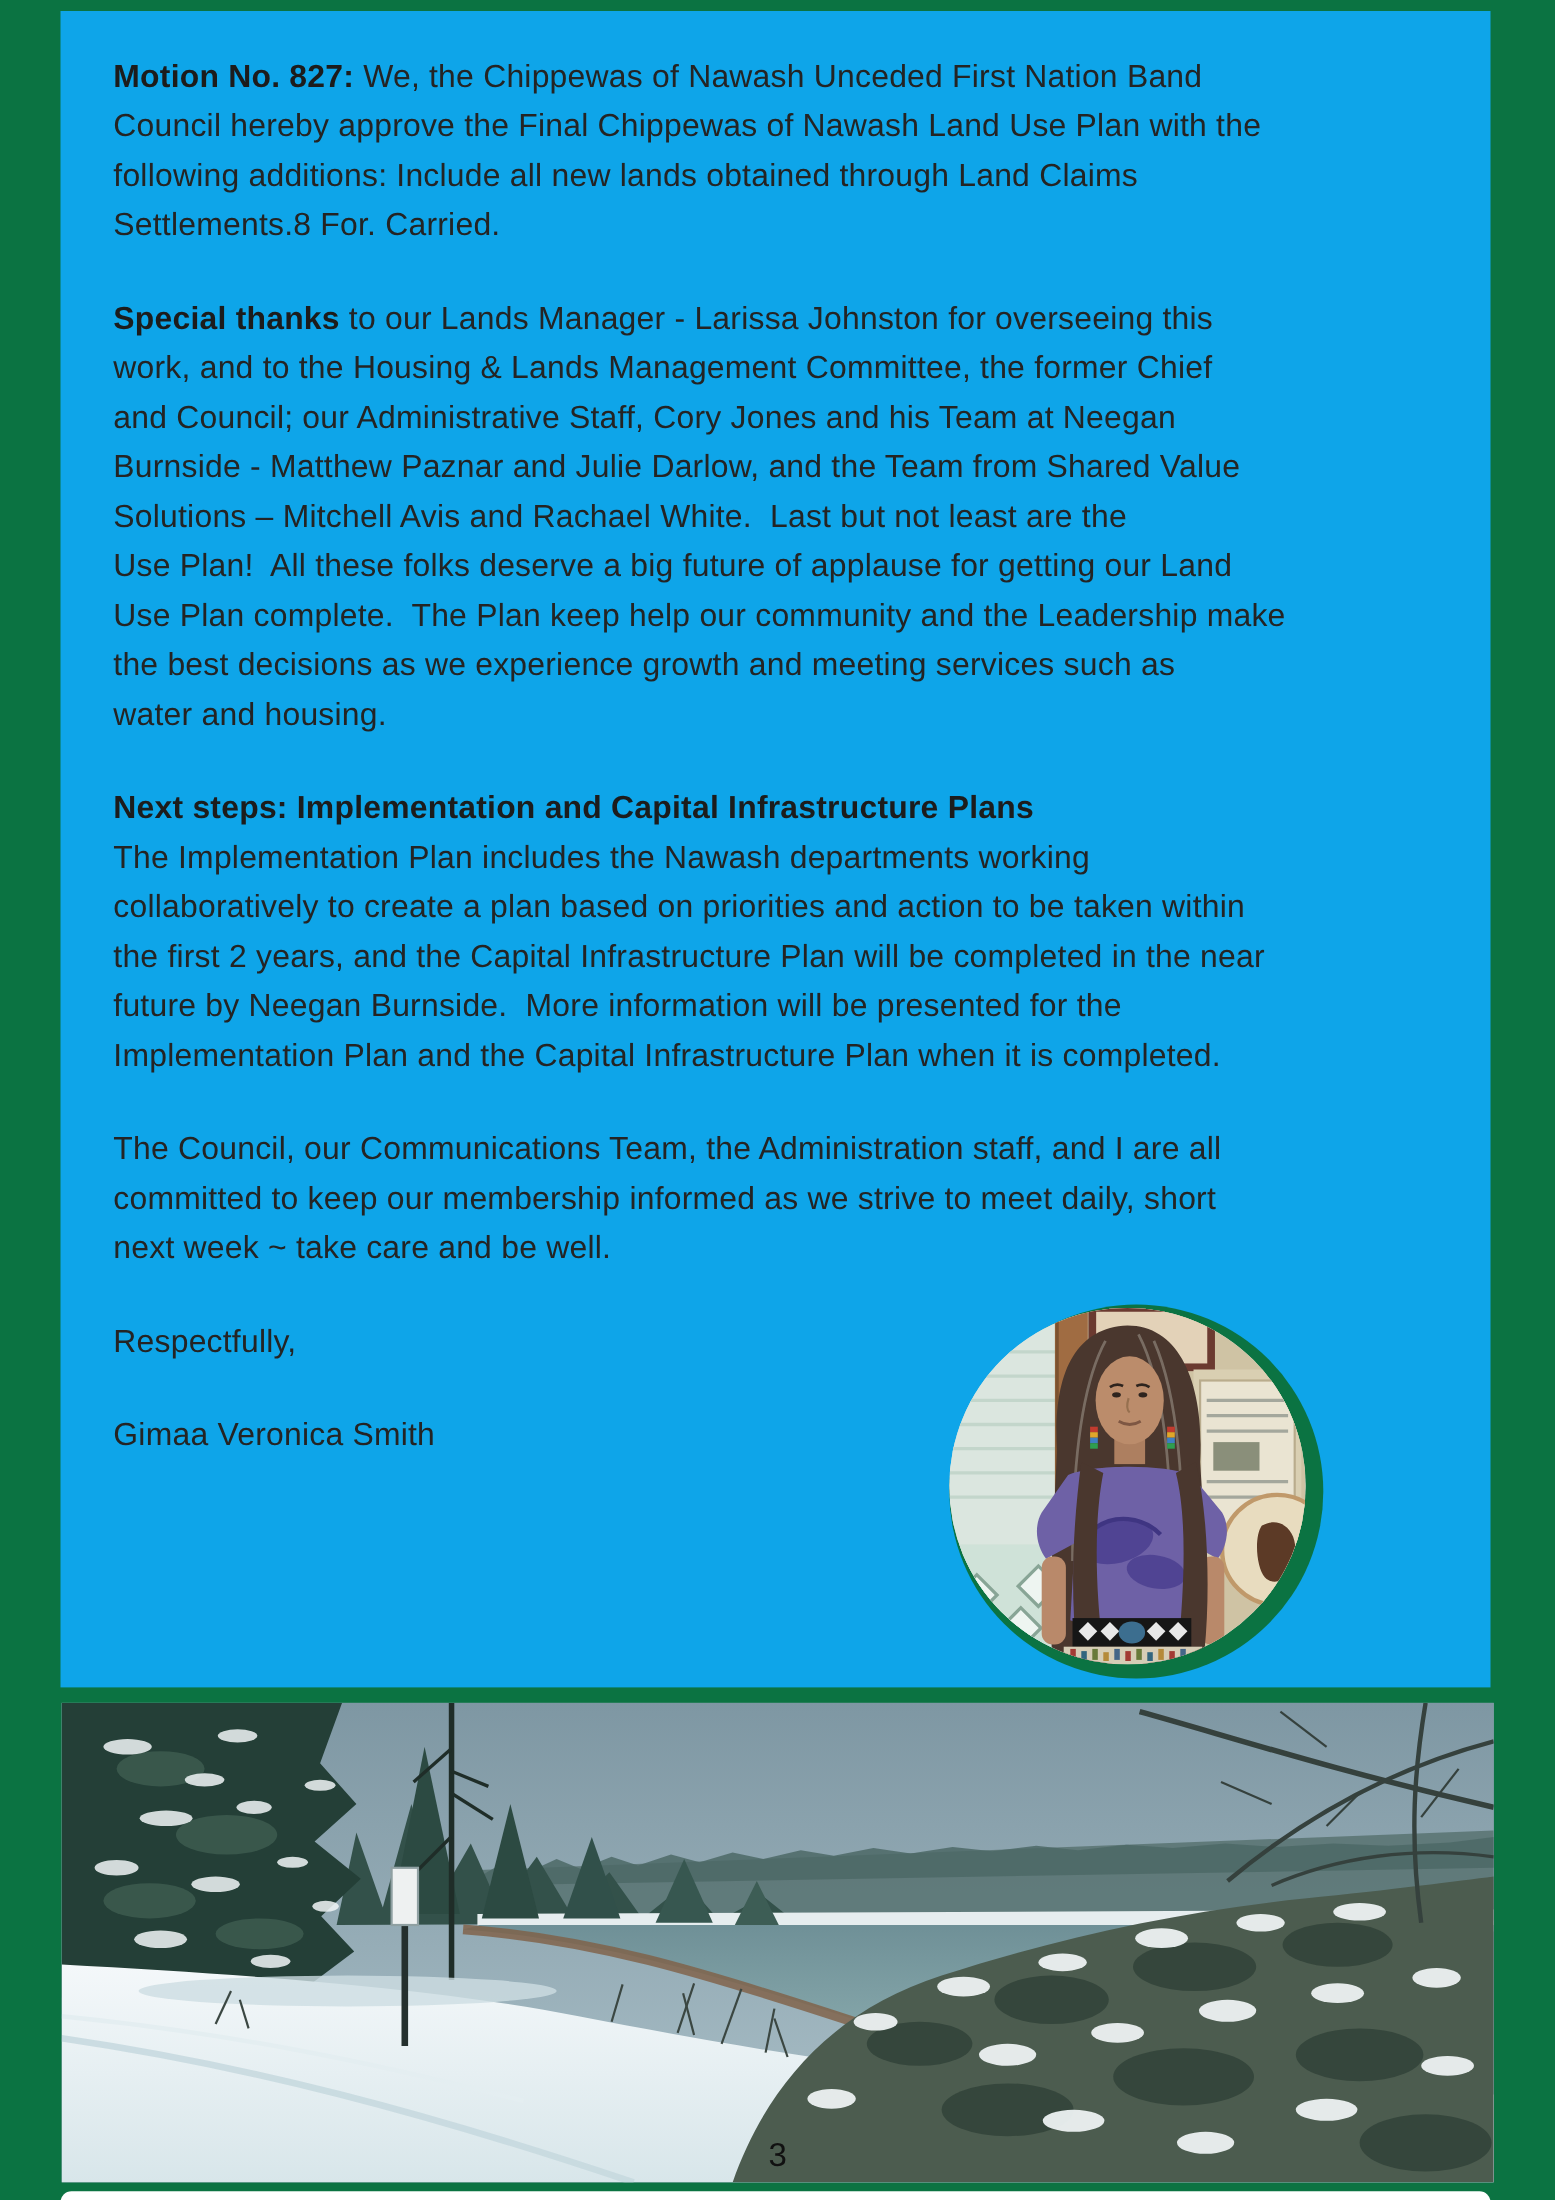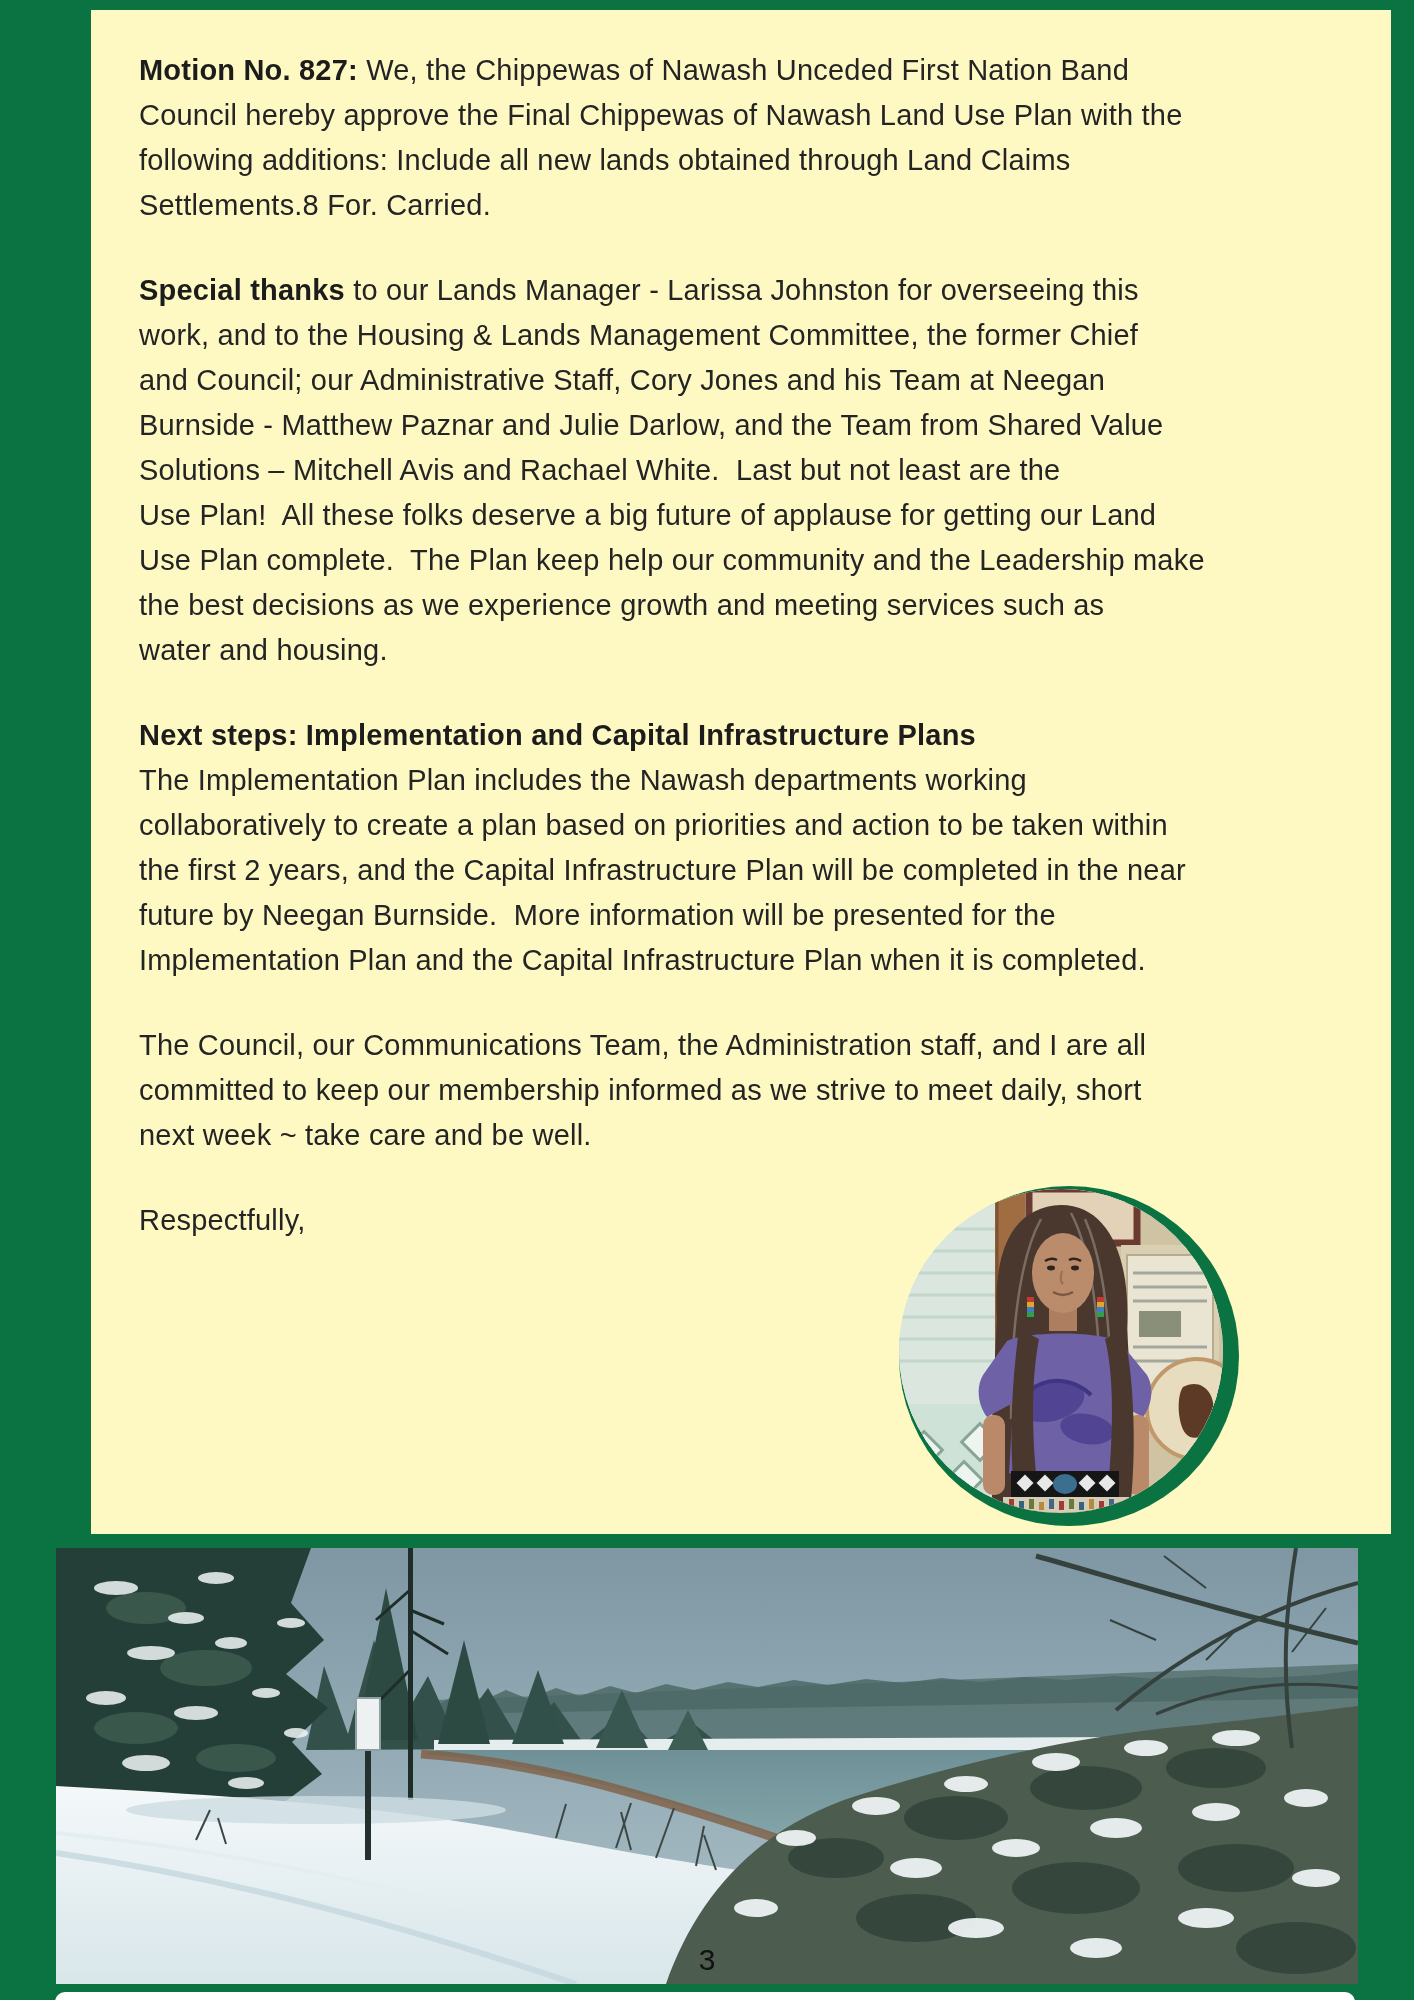--- a/index.html
+++ b/index.html
@@ -6,22 +6,21 @@
   body{
     width:1414px;height:2000px;
     background:#0B7342;
     position:relative;
     overflow:hidden;
     font-family:"Liberation Sans", sans-serif;
     color:#242424;
   }
   .card{
     position:absolute;left:55px;top:10px;width:1300px;height:1524px;
-    background:#fef9c3;
-    margin-left:36px;
+    background:#0ea5e9;
   }
   .text-block{
     position:absolute;left:48px;top:38px;right:40px;z-index:2;
   }
   .para{margin:0 0 40px 0;}
   .ln{
     display:block;
     white-space:pre;
     font-size:29px;
     line-height:45px;
@@ -94,20 +93,23 @@
     <div class="para">
       <span class="ln">The Council, our Communications Team, the Administration staff, and I are all</span>
       <span class="ln">committed to keep our membership informed as we strive to meet daily, short</span>
       <span class="ln">next week ~ take care and be well.</span>
     </div>
 
     <div class="para">
       <span class="ln">Respectfully,</span>
     </div>
 
+    <div class="para">
+      <span class="ln">Gimaa Veronica Smith</span>
+    </div>
 
   </div>
 
   <div class="portrait-wrap">
     <div class="portrait-clip">
       <svg width="324" height="324" viewBox="0 0 324 324" aria-hidden="true">
 
         <rect x="0" y="0" width="120" height="324" fill="#dbe6df"></rect>
         <g stroke="#c3d6cb" stroke-width="3">
           <line x1="0" y1="40" x2="100" y2="40"></line>

